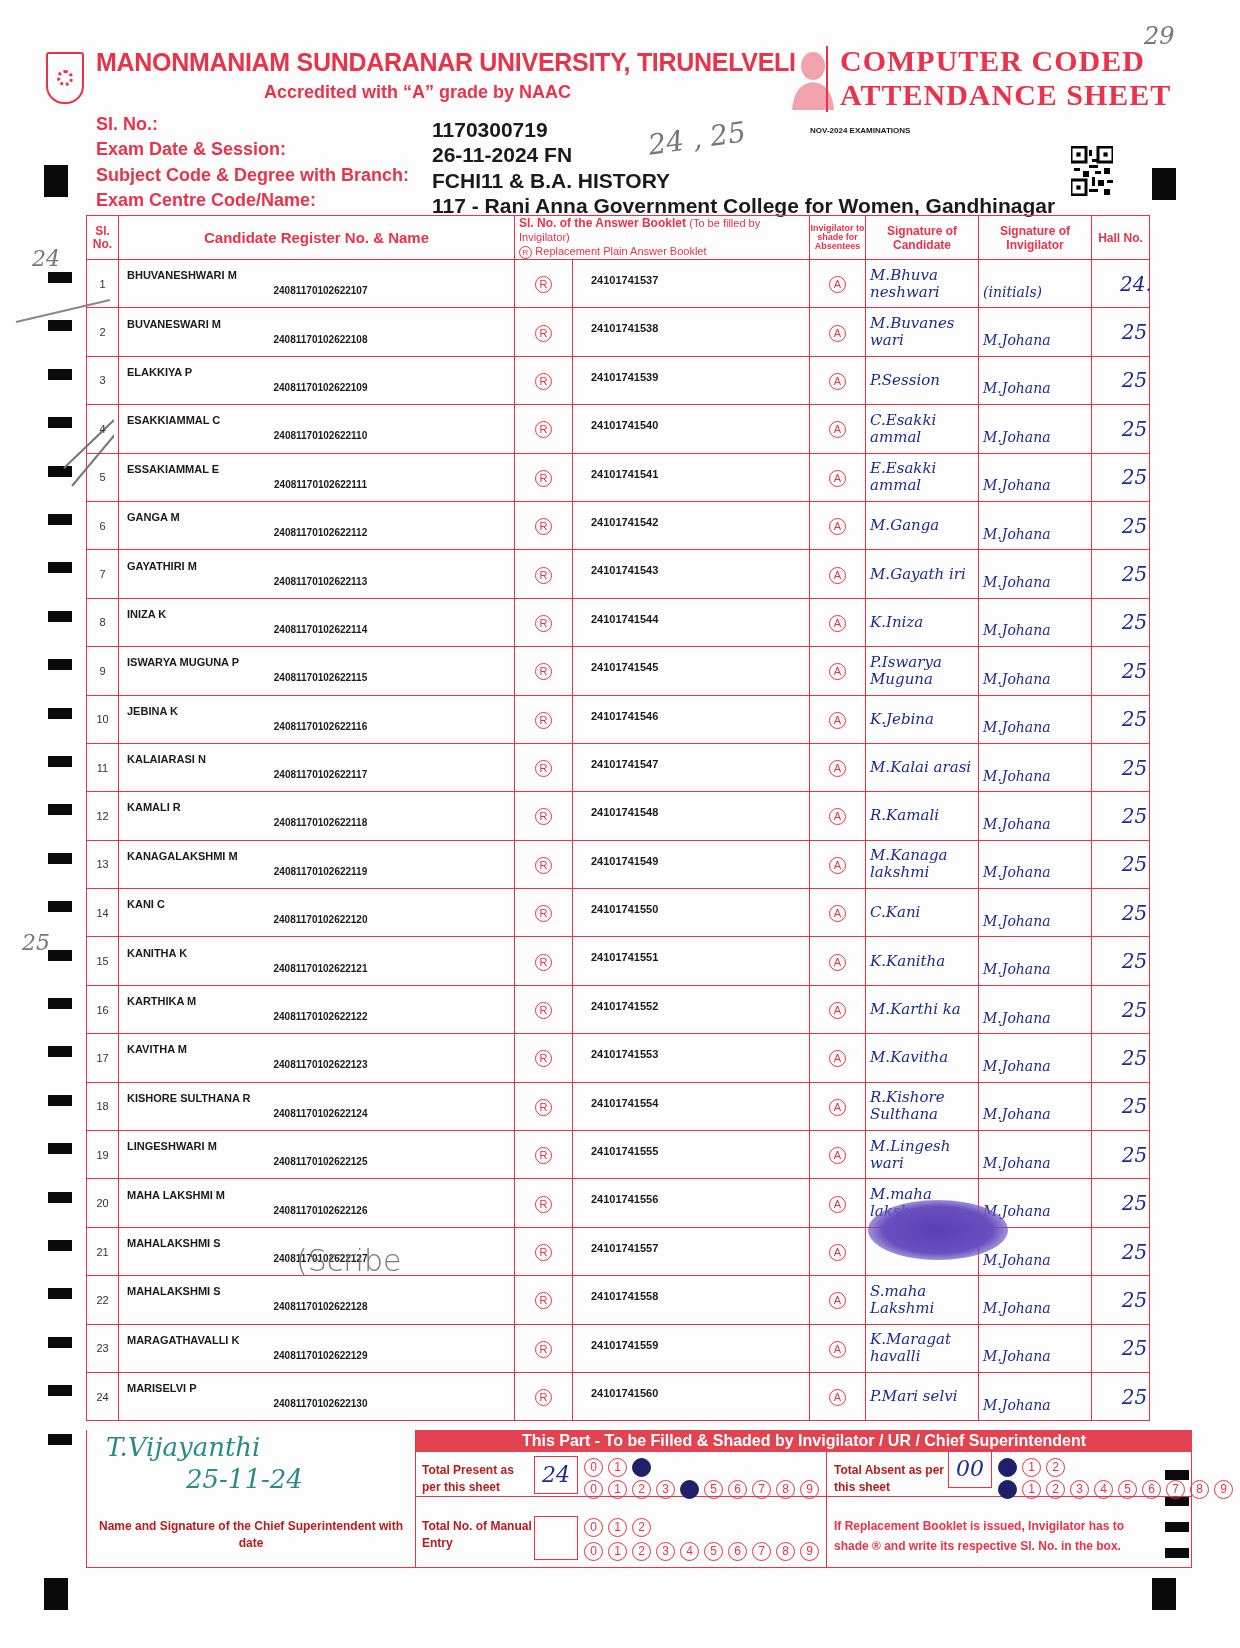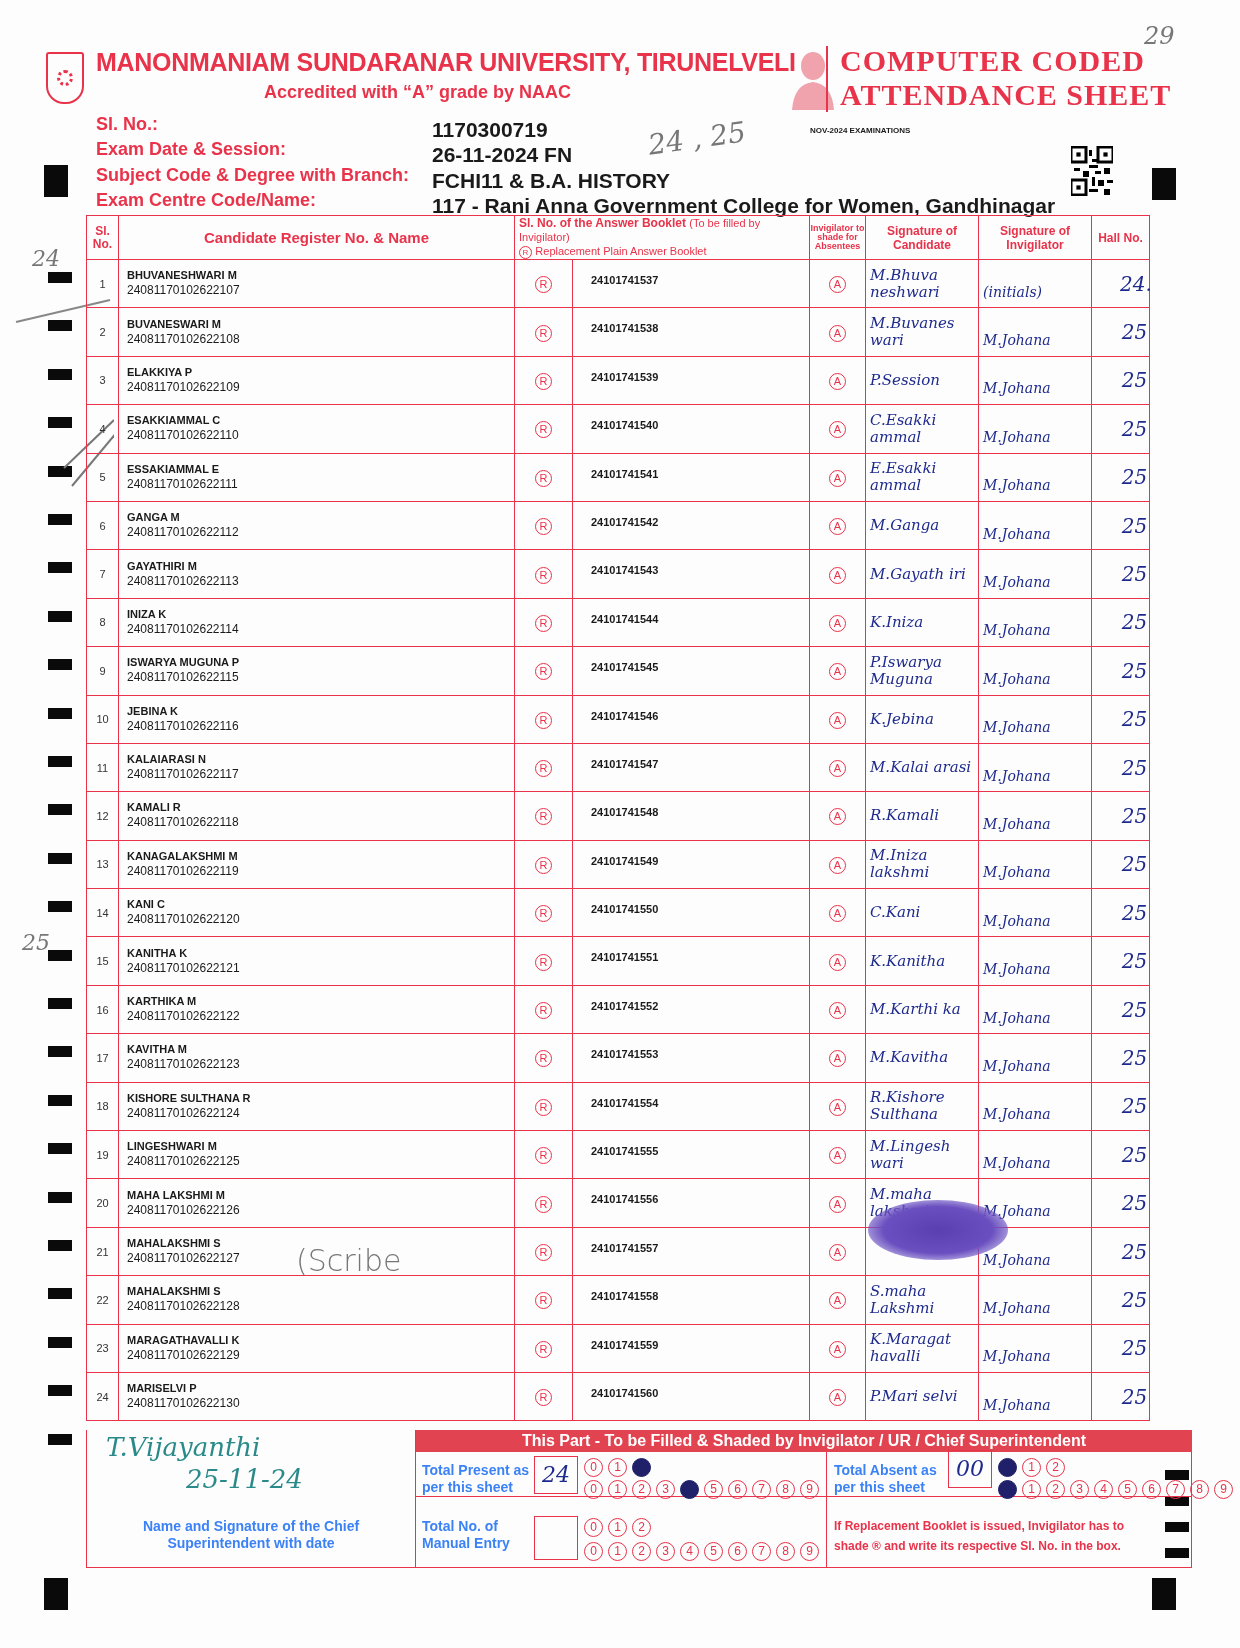--- a/index.html
+++ b/index.html
@@ -32,34 +32,34 @@
   table.sheet tbody tr { height: 48.4px; }
   .th-sl { font-size: 12px; line-height: 13px; }
   .th-cand { font-size: 15px; }
   .th-book { font-size: 12px; text-align: left; padding-left: 4px; line-height: 14px; }
   .th-book .thin { font-weight: normal; font-size: 11px; }
   .th-small { font-size: 9px; line-height: 9px; }
   .th-sig { font-size: 12px; line-height: 14px; }
   .sl { text-align: center; font-size: 11px; color: #333; }
   .cand { padding-left: 8px; vertical-align: middle; }
   .cand .nm { font-size: 11px; font-weight: bold; display: block; line-height: 14px; }
-  .cand .rg { font-size: 12px; font-weight: normal; display: block; line-height: 17px; }
+  .cand .rg { font-size: 10px; font-weight: bold; display: block; line-height: 17px; text-align: center; }
   .bub { text-align: center; }
   .circ { display: inline-block; width: 17px; height: 17px; border: 1.3px solid #e8334a; border-radius: 50%; color: #e8334a; font-size: 11px; line-height: 15px; text-align: center; font-weight: normal; }
   .book { font-size: 11px; font-weight: bold; padding-left: 18px; vertical-align: top; padding-top: 14px; }
   .sigc { font-family: "DejaVu Serif", serif; font-style: italic; color: #1e2a8c; font-size: 15px; line-height: 17px; padding-left: 4px; overflow: hidden; }
   .sigi { font-family: "DejaVu Serif", serif; font-style: italic; color: #1e2a8c; font-size: 14px; padding-left: 4px; padding-top: 16px; }
   .hall { font-family: "DejaVu Serif", serif; font-style: italic; color: #1e2a8c; font-size: 20px; text-align: center; padding-left: 28px; }
   .thumb { position: absolute; left: 868px; top: 1200px; width: 140px; height: 60px; border-radius: 50%; background: radial-gradient(ellipse at center, #5a3fb0 0%, #6a4fc0 55%, rgba(110,90,200,0.3) 85%, transparent 100%); }
 
   
   .foot { position: absolute; left: 86px; top: 1430px; width: 1106px; height: 138px; }
   .foot-box { position: absolute; border: 1px solid #e8334a; }
   .banner { position: absolute; left: 330px; top: 0; width: 776px; height: 22px; background: #e24350; color: #fff; font-weight: bold; font-size: 16px; text-align: center; line-height: 22px; }
-  .flabel { position: absolute; color: #3b82f6; font-weight: bold; font-size: 14px; line-height: 17px; }
+  .flabel { position: absolute; color: #b91c1c; font-weight: bold; font-size: 12px; line-height: 17px; }
   .fbox { position: absolute; width: 44px; height: 38px; border: 1px solid #e8334a; font-family: "DejaVu Serif", serif; font-style: italic; color: #1e2a8c; font-size: 22px; text-align: center; line-height: 36px; }
   .brow { position: absolute; display: flex; gap: 5px; }
   .bb { width: 19px; height: 19px; border: 1.3px solid #e8334a; border-radius: 50%; color: #e8334a; font-size: 12px; line-height: 17px; text-align: center; }
   .bb.filled { background: #1f1f6a; border-color: #1f1f6a; color: transparent; }
   .note { position: absolute; color: #e8334a; font-weight: bold; font-size: 12px; line-height: 20px; }
 </style>
 </head>
 <body>
 
 <div id="timing-left">
@@ -340,21 +340,21 @@
       </tr>
       <tr>
     <td class="sl">13</td>
     <td class="cand">
       <span class="nm">KANAGALAKSHMI M</span>
       <span class="rg">24081170102622119</span>
     </td>
     <td class="bub"><span class="circ">R</span></td>
     <td class="book">24101741549</td>
     <td class="bub"><span class="circ">A</span></td>
-    <td class="sigc">M.Iniza lakshmi</td>
+    <td class="sigc">M.Kanaga lakshmi</td>
     <td class="sigi">M.Johana</td>
     <td class="hall">25</td>
       </tr>
       <tr>
     <td class="sl">14</td>
     <td class="cand">
       <span class="nm">KANI C</span>
       <span class="rg">24081170102622120</span>
     </td>
     <td class="bub"><span class="circ">R</span></td>

